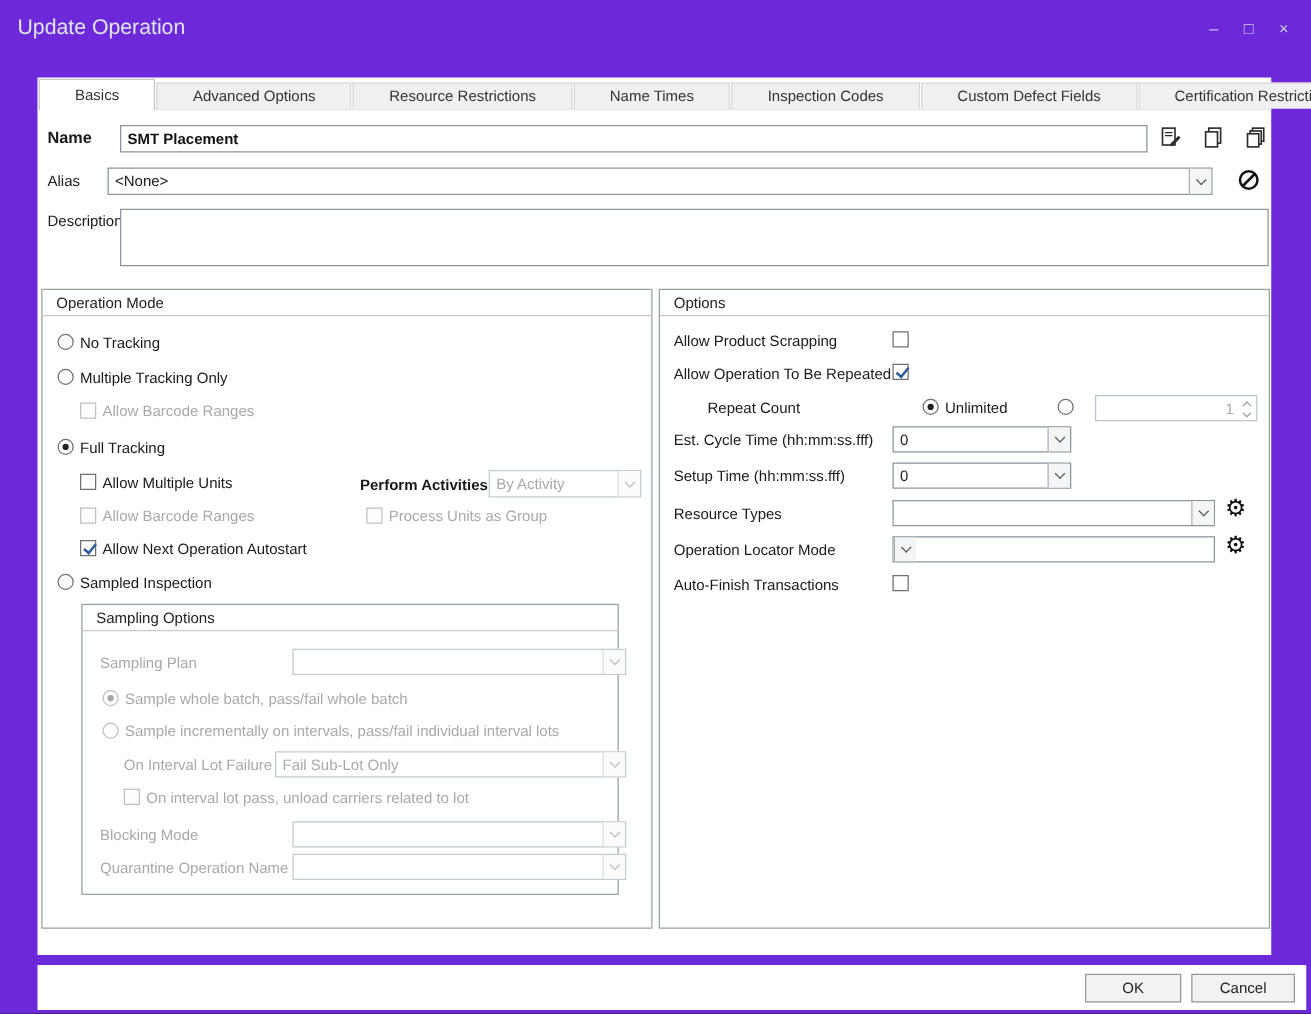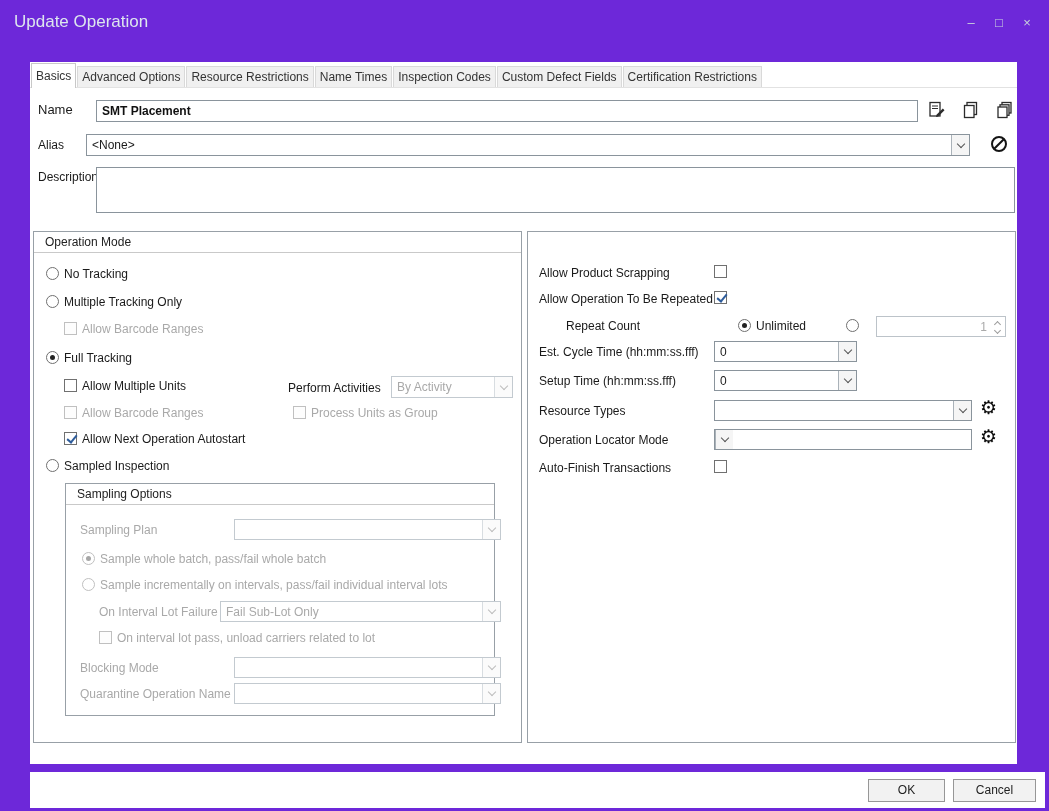--- a/index.html
+++ b/index.html
@@ -10,26 +10,26 @@
     font-family: "Liberation Sans", sans-serif; cursor: default;
   }
   
   .titlebar { position: absolute; left:0; top:0; right:0; height:46px; }
   .titlebar .title { position:absolute; left:14px; top:12px; font-size:17px; color:#dde6ee; }
   .win-btns { position:absolute; right:12px; top:14px; display:flex; gap:8px; }
   .winbtn { width:20px; height:18px; text-align:center; color:#c9d3dc; font-size:13px; line-height:18px; }
   
   .panel { position:absolute; left:30px; top:62px; width:987px; height:702px; background:#fff; }
   .tabs { position:absolute; left:0; top:0; right:0; height:26px; display:flex; align-items:flex-end; border-bottom:1px solid #e2e2e2; padding-left:1px; }
-  .tab { height:21px; line-height:21px; padding:0 4px; background:#f0f0f0; border:1px solid #d9d9d9; border-bottom:none; margin-right:1px; font-size:12px; color:#333; white-space:nowrap; }
+  .tab { height:21px; line-height:21px; padding:0 28px; background:#f0f0f0; border:1px solid #d9d9d9; border-bottom:none; margin-right:1px; font-size:12px; color:#333; white-space:nowrap; }
   .tab.active { height:25px; line-height:25px; background:#fff; border-color:#c8c8c8; margin-bottom:-1px; z-index:2; }
   .content { position:absolute; left:0; top:26px; right:0; bottom:0; }
   
   .flabel { position:absolute; font-size:12px; color:#1a1a1a; white-space:nowrap; line-height:14px; }
-  .flabel.b { font-weight:normal; }
+  .flabel.b { font-weight:bold; }
   .flabel.dim { color:#a9a9a9; }
   .textbox { position:absolute; border:1px solid #8a949c; font-family:"Liberation Sans",sans-serif; font-size:12px; font-weight:bold; padding:0 5px; color:#111; outline:none; }
   .textarea { position:absolute; border:1px solid #8a949c; resize:none; font-family:"Liberation Sans",sans-serif; font-size:12px; outline:none; }
   .ctl { position:absolute; display:flex; align-items:center; gap:5px; font-size:12px; color:#1a1a1a; white-space:nowrap; height:15px; }
   .ctl .lbl { line-height:14px; }
   .ctl .lbl.dim { color:#a9a9a9; }
   .checkbox { position:relative; width:13px; height:13px; border:1px solid #707070; background:#fff; flex:none; }
   .checkbox.checked::after { content:""; position:absolute; left:1.5px; top:2px; width:8px; height:4px;
     border-left:2px solid #2d5c9b; border-bottom:2px solid #2d5c9b; transform:rotate(-50deg); }
   .checkbox.dis { border-color:#c0c0c0; background:#fdfdfd; }
@@ -229,20 +229,21 @@
           <div class="combo dis" style="left:168px;top:199px;width:267px;height:21px">
             <span class="combo-text"></span>
             <span class="combo-btn">
                 <span class="chev"></span>
               </span>
           </div>
         </div>
       </div>
 
       <div class="group" style="left:497px;top:143px;width:489px;height:512px">
+        <div class="group-header">Options</div>
 
         <span class="flabel" style="left:11px;top:34px">Allow Product Scrapping</span>
         <span class="checkbox" style="position:absolute;left:186px;top:33px"></span>
 
         <span class="flabel" style="left:11px;top:60px">Allow Operation To Be Repeated</span>
         <span class="checkbox checked" style="position:absolute;left:186px;top:59px"></span>
 
         <span class="flabel" style="left:38px;top:87px">Repeat Count</span>
         <div class="ctl" style="left:210px;top:86px">
           <span class="radio selected"></span>

